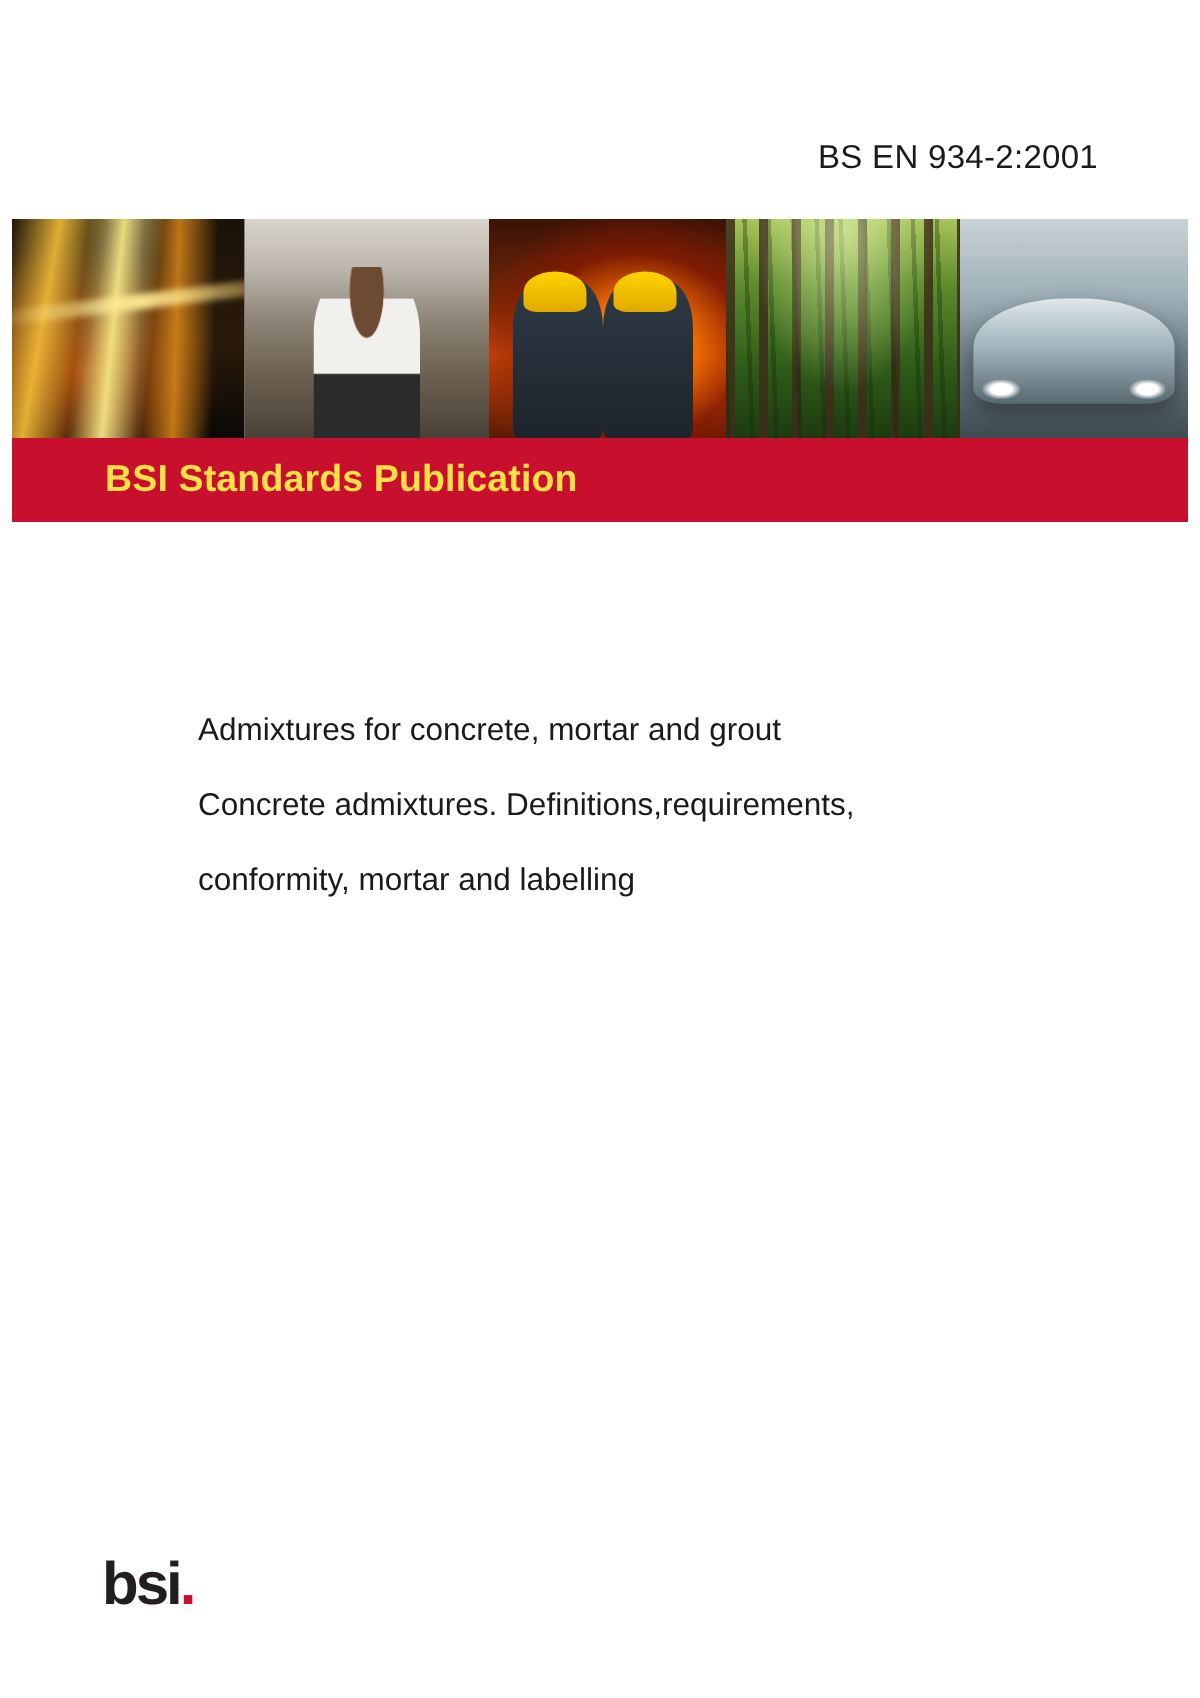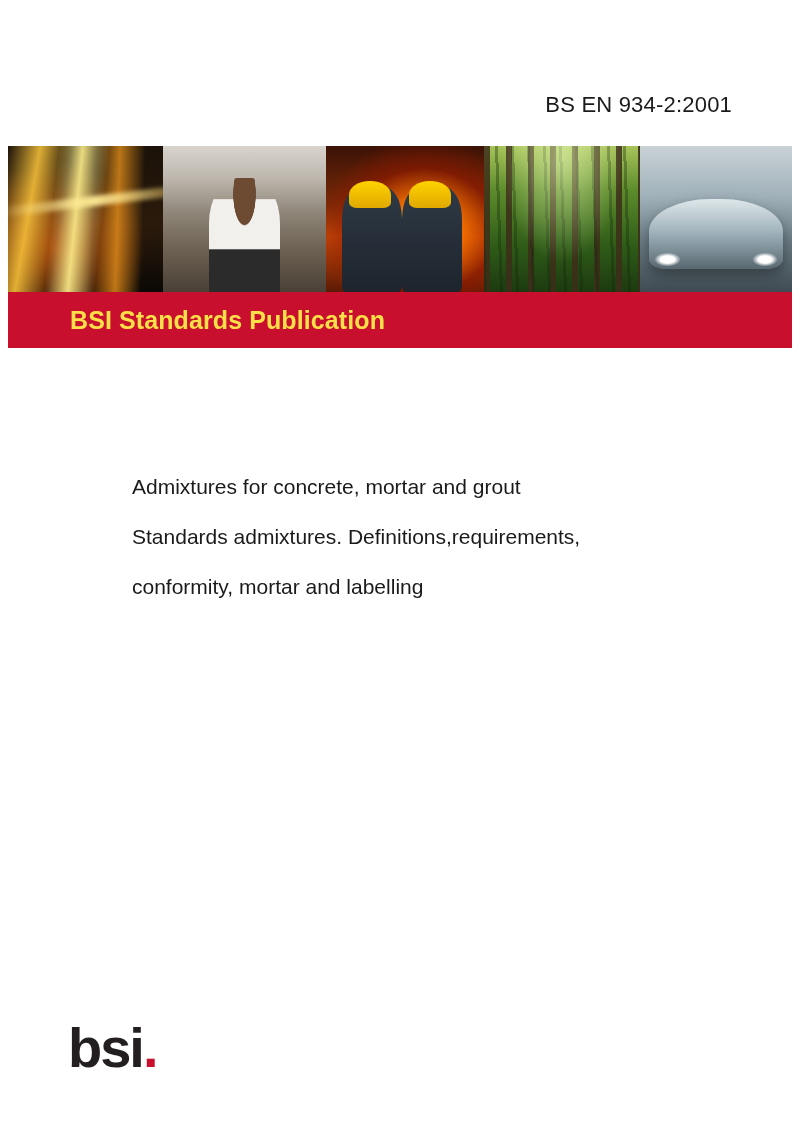--- a/index.html
+++ b/index.html
@@ -209,21 +209,21 @@
     font-weight: 400;
     margin-left: 44px;
   }
   .title-line { white-space: nowrap; }
 
   
   .bsi-logo {
     position: absolute;
     left: 68px;
     bottom: 56px;
-    font-size: 56px;
+    font-size: 40px;
     font-weight: 700;
     color: #231f20;
     letter-spacing: -2px;
     line-height: 1;
   }
   .bsi-logo .dot { color: #c8102e; }
 
   .tagline {
     position: absolute;
     right: 68px;
@@ -263,21 +263,21 @@
       <div class="lamp r"></div>
     </div>
   </div>
 
   <div class="red-band">
     <div class="red-band-text">BSI Standards Publication</div>
   </div>
 
   <div class="title-block">
     <div class="title-line">Admixtures for concrete, mortar and grout</div>
-    <div class="title-line">Standards admixtures. Definitions,requirements,</div>
+    <div class="title-line">Concrete admixtures. Definitions,requirements,</div>
     <div class="title-line">conformity, mortar and labelling</div>
   </div>
 
   <div class="bsi-logo">
     <span>bsi</span><span class="dot">.</span>
   </div>
 
 
 </div>
 

